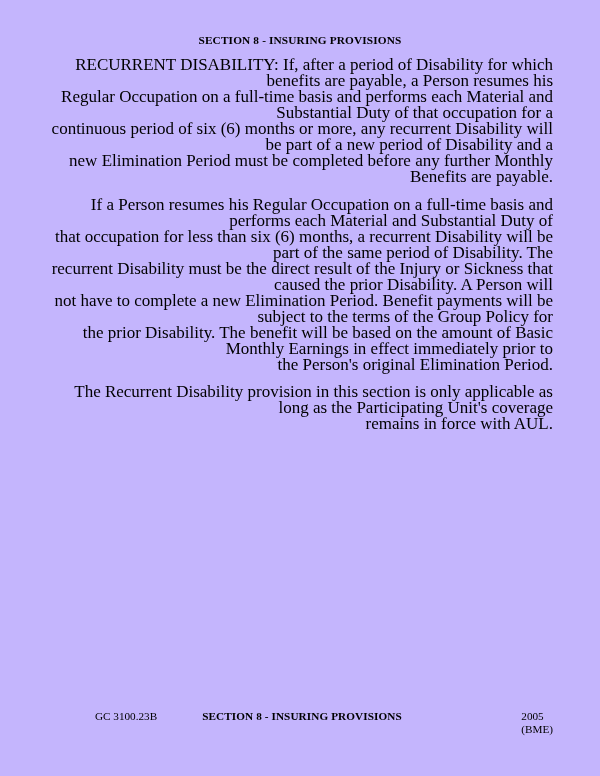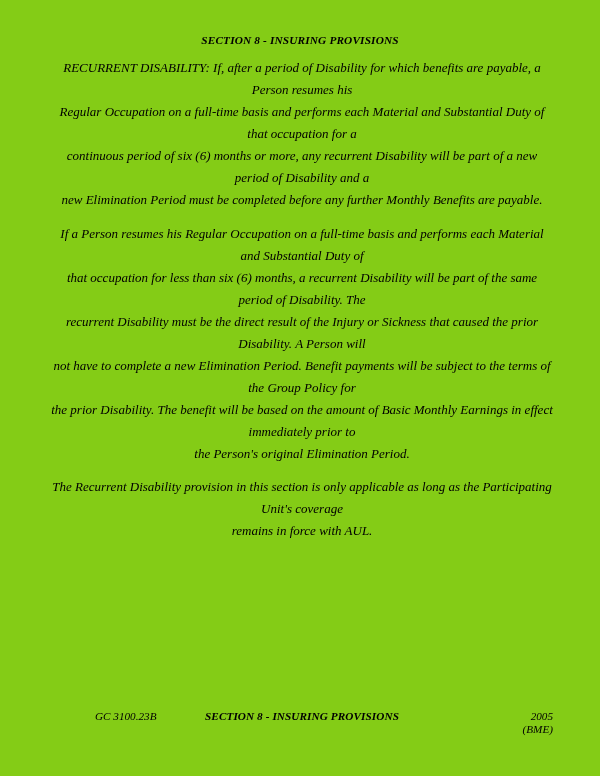--- a/index.html
+++ b/index.html
@@ -12,22 +12,21 @@
     width: 600px;
     height: 776px;
     position: relative;
     font-family: "Liberation Serif", "DejaVu Serif", serif;
     color: #000000;
     overflow: hidden;
   }
   .page {
     position: absolute;
     inset: 0;
-    background: #84cc16;
-    font-style: italic;
+    background: #c4b5fd;
   }
 
   
   .page-heading {
     position: absolute;
     top: 34px;
     left: 0;
     width: 600px;
     text-align: center;
     font-weight: bold;
@@ -36,23 +35,23 @@
   }
 
   
   .body-copy {
     position: absolute;
     top: 57px;
     left: 51px;
     width: 502px;
   }
   .para {
-    font-size: 13px;
-    line-height: 22px;
-    text-align: center;
+    font-size: 17px;
+    line-height: 16px;
+    text-align: right;
     margin: 0 0 11.5px 0;
     white-space: pre-line;
     hyphens: none;
   }
   .para:last-child {
     margin-bottom: 16px;
   }
 
   
   .footer {
@@ -77,21 +76,21 @@
     width: 502px;
     text-align: center;
     font-size: 11.2px;
     font-weight: bold;
     letter-spacing: 0.1px;
   }
   .footer-right {
     position: absolute;
     right: 0;
     top: 0;
-    text-align: right;
+    text-align: left;
     font-size: 11.2px;
     line-height: 13.4px;
     white-space: nowrap;
   }
   .footer-right span {
     display: block;
   }
 </style>
 </head>
 <body>

